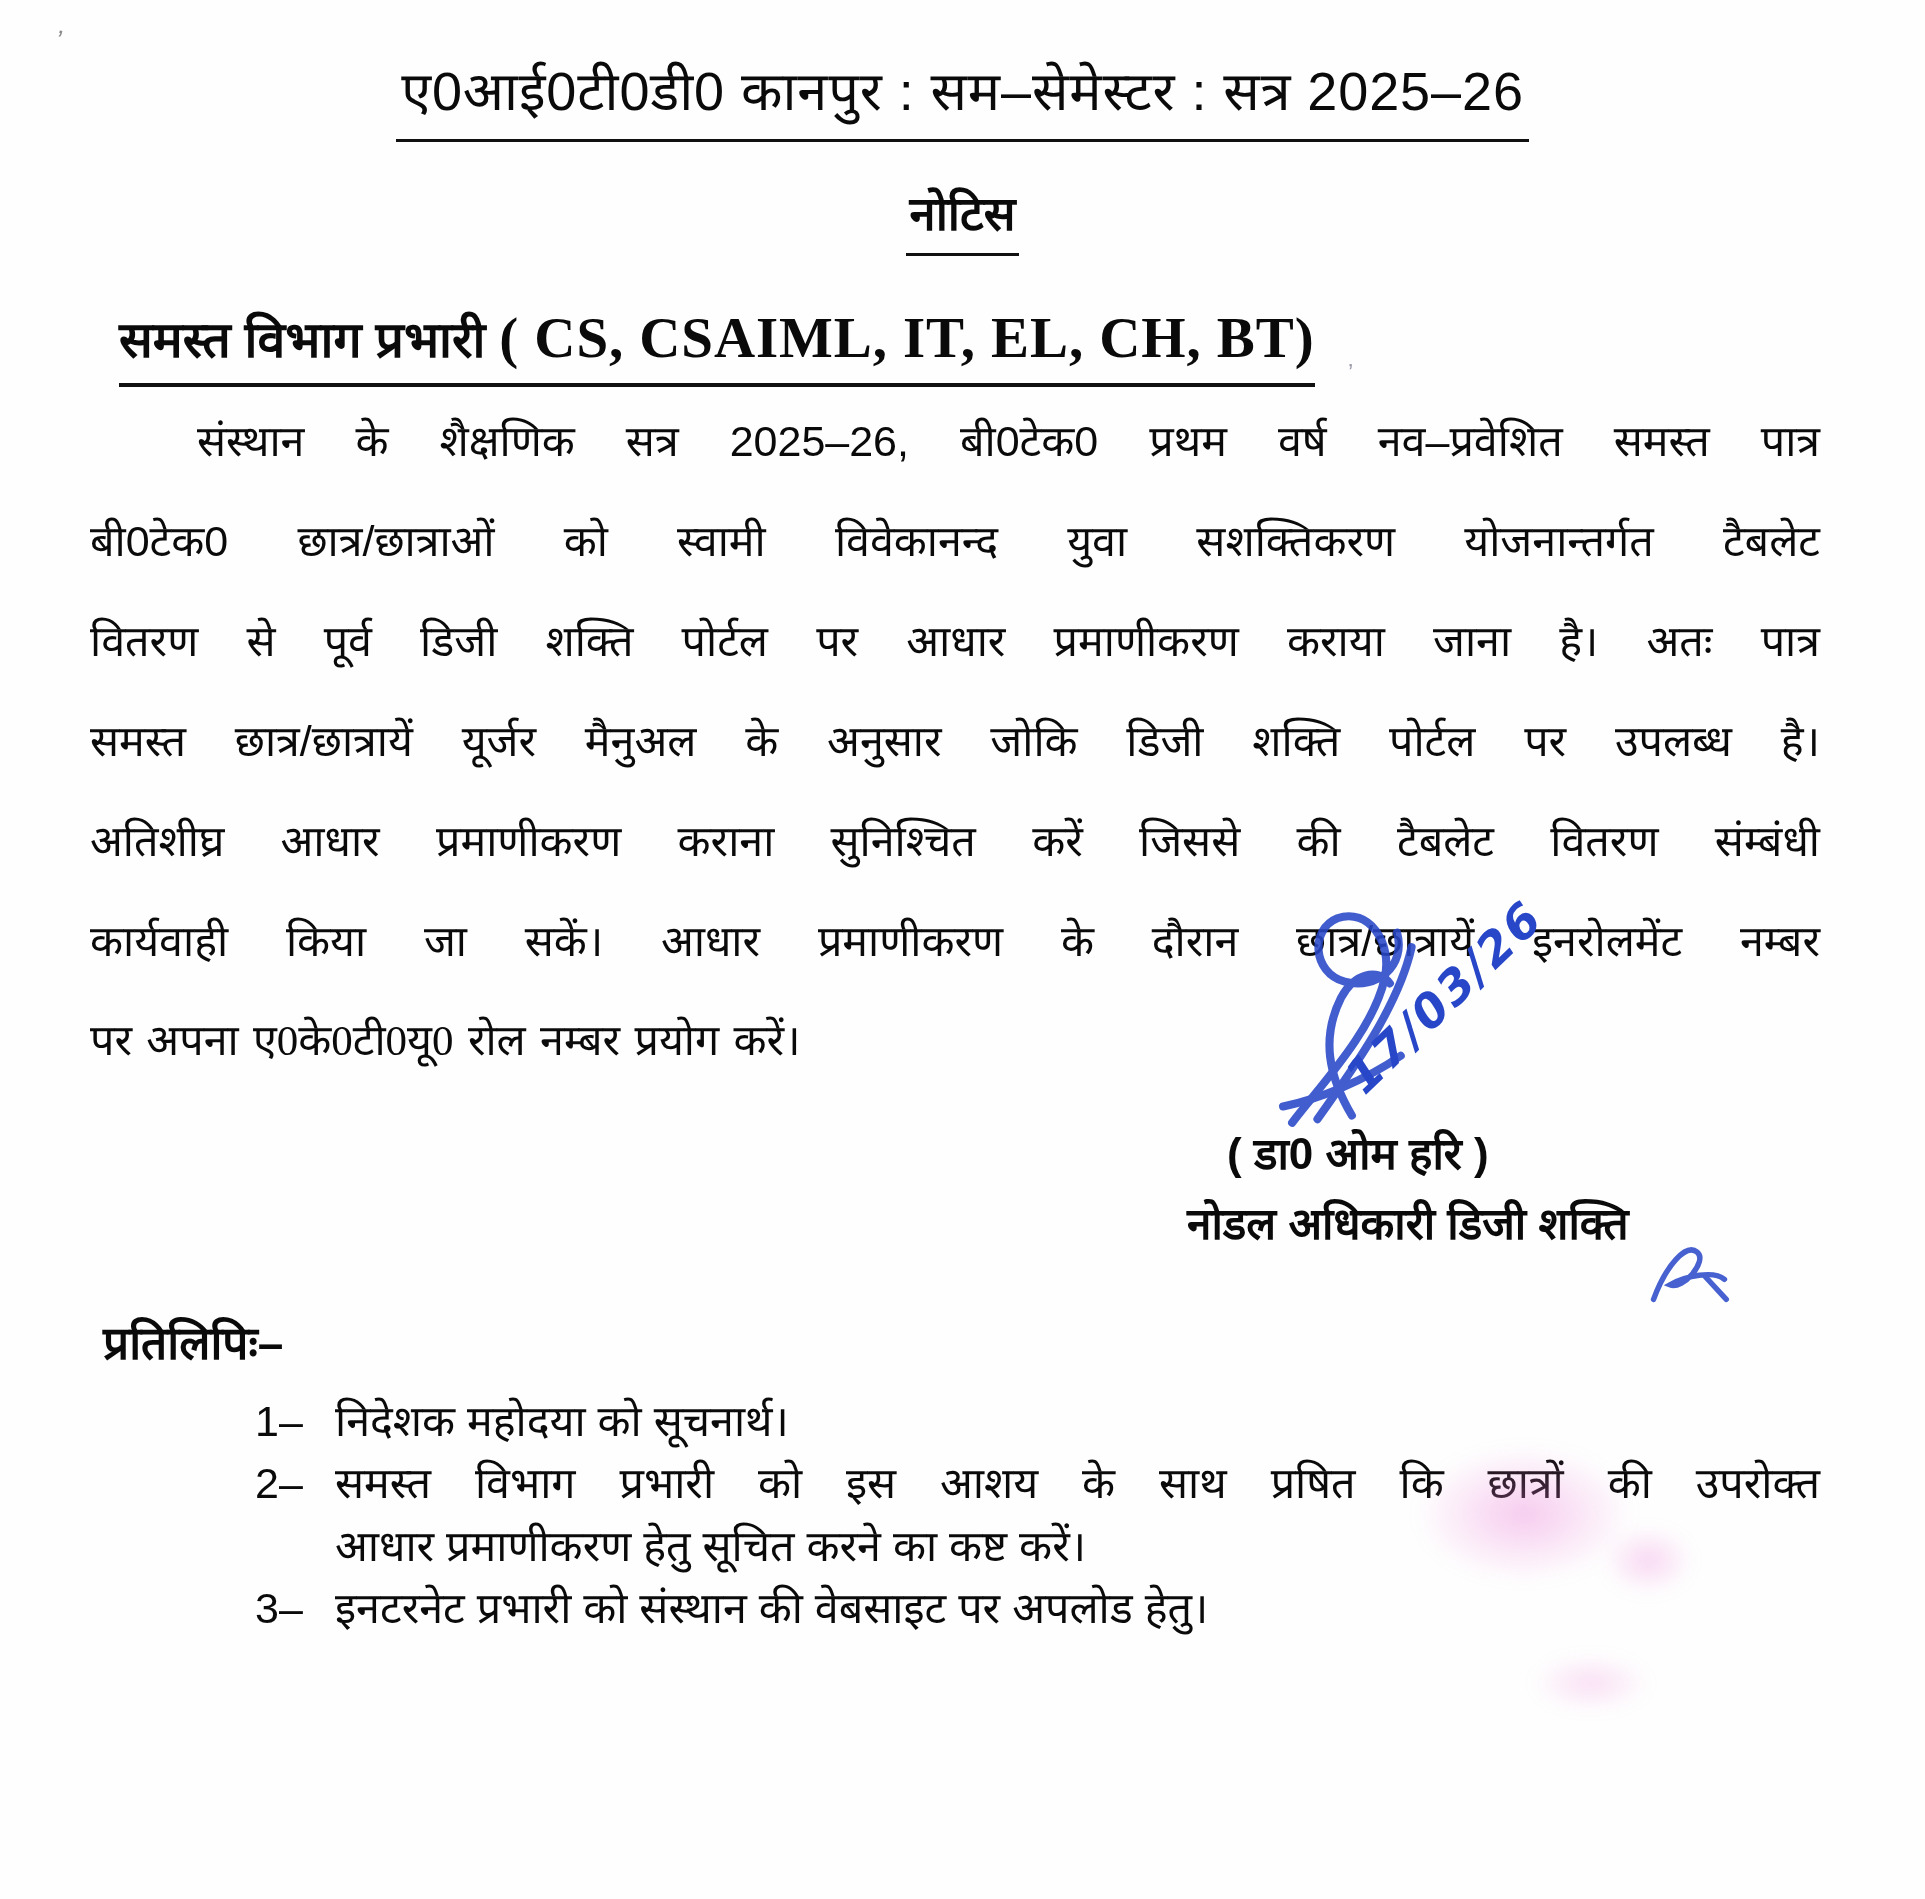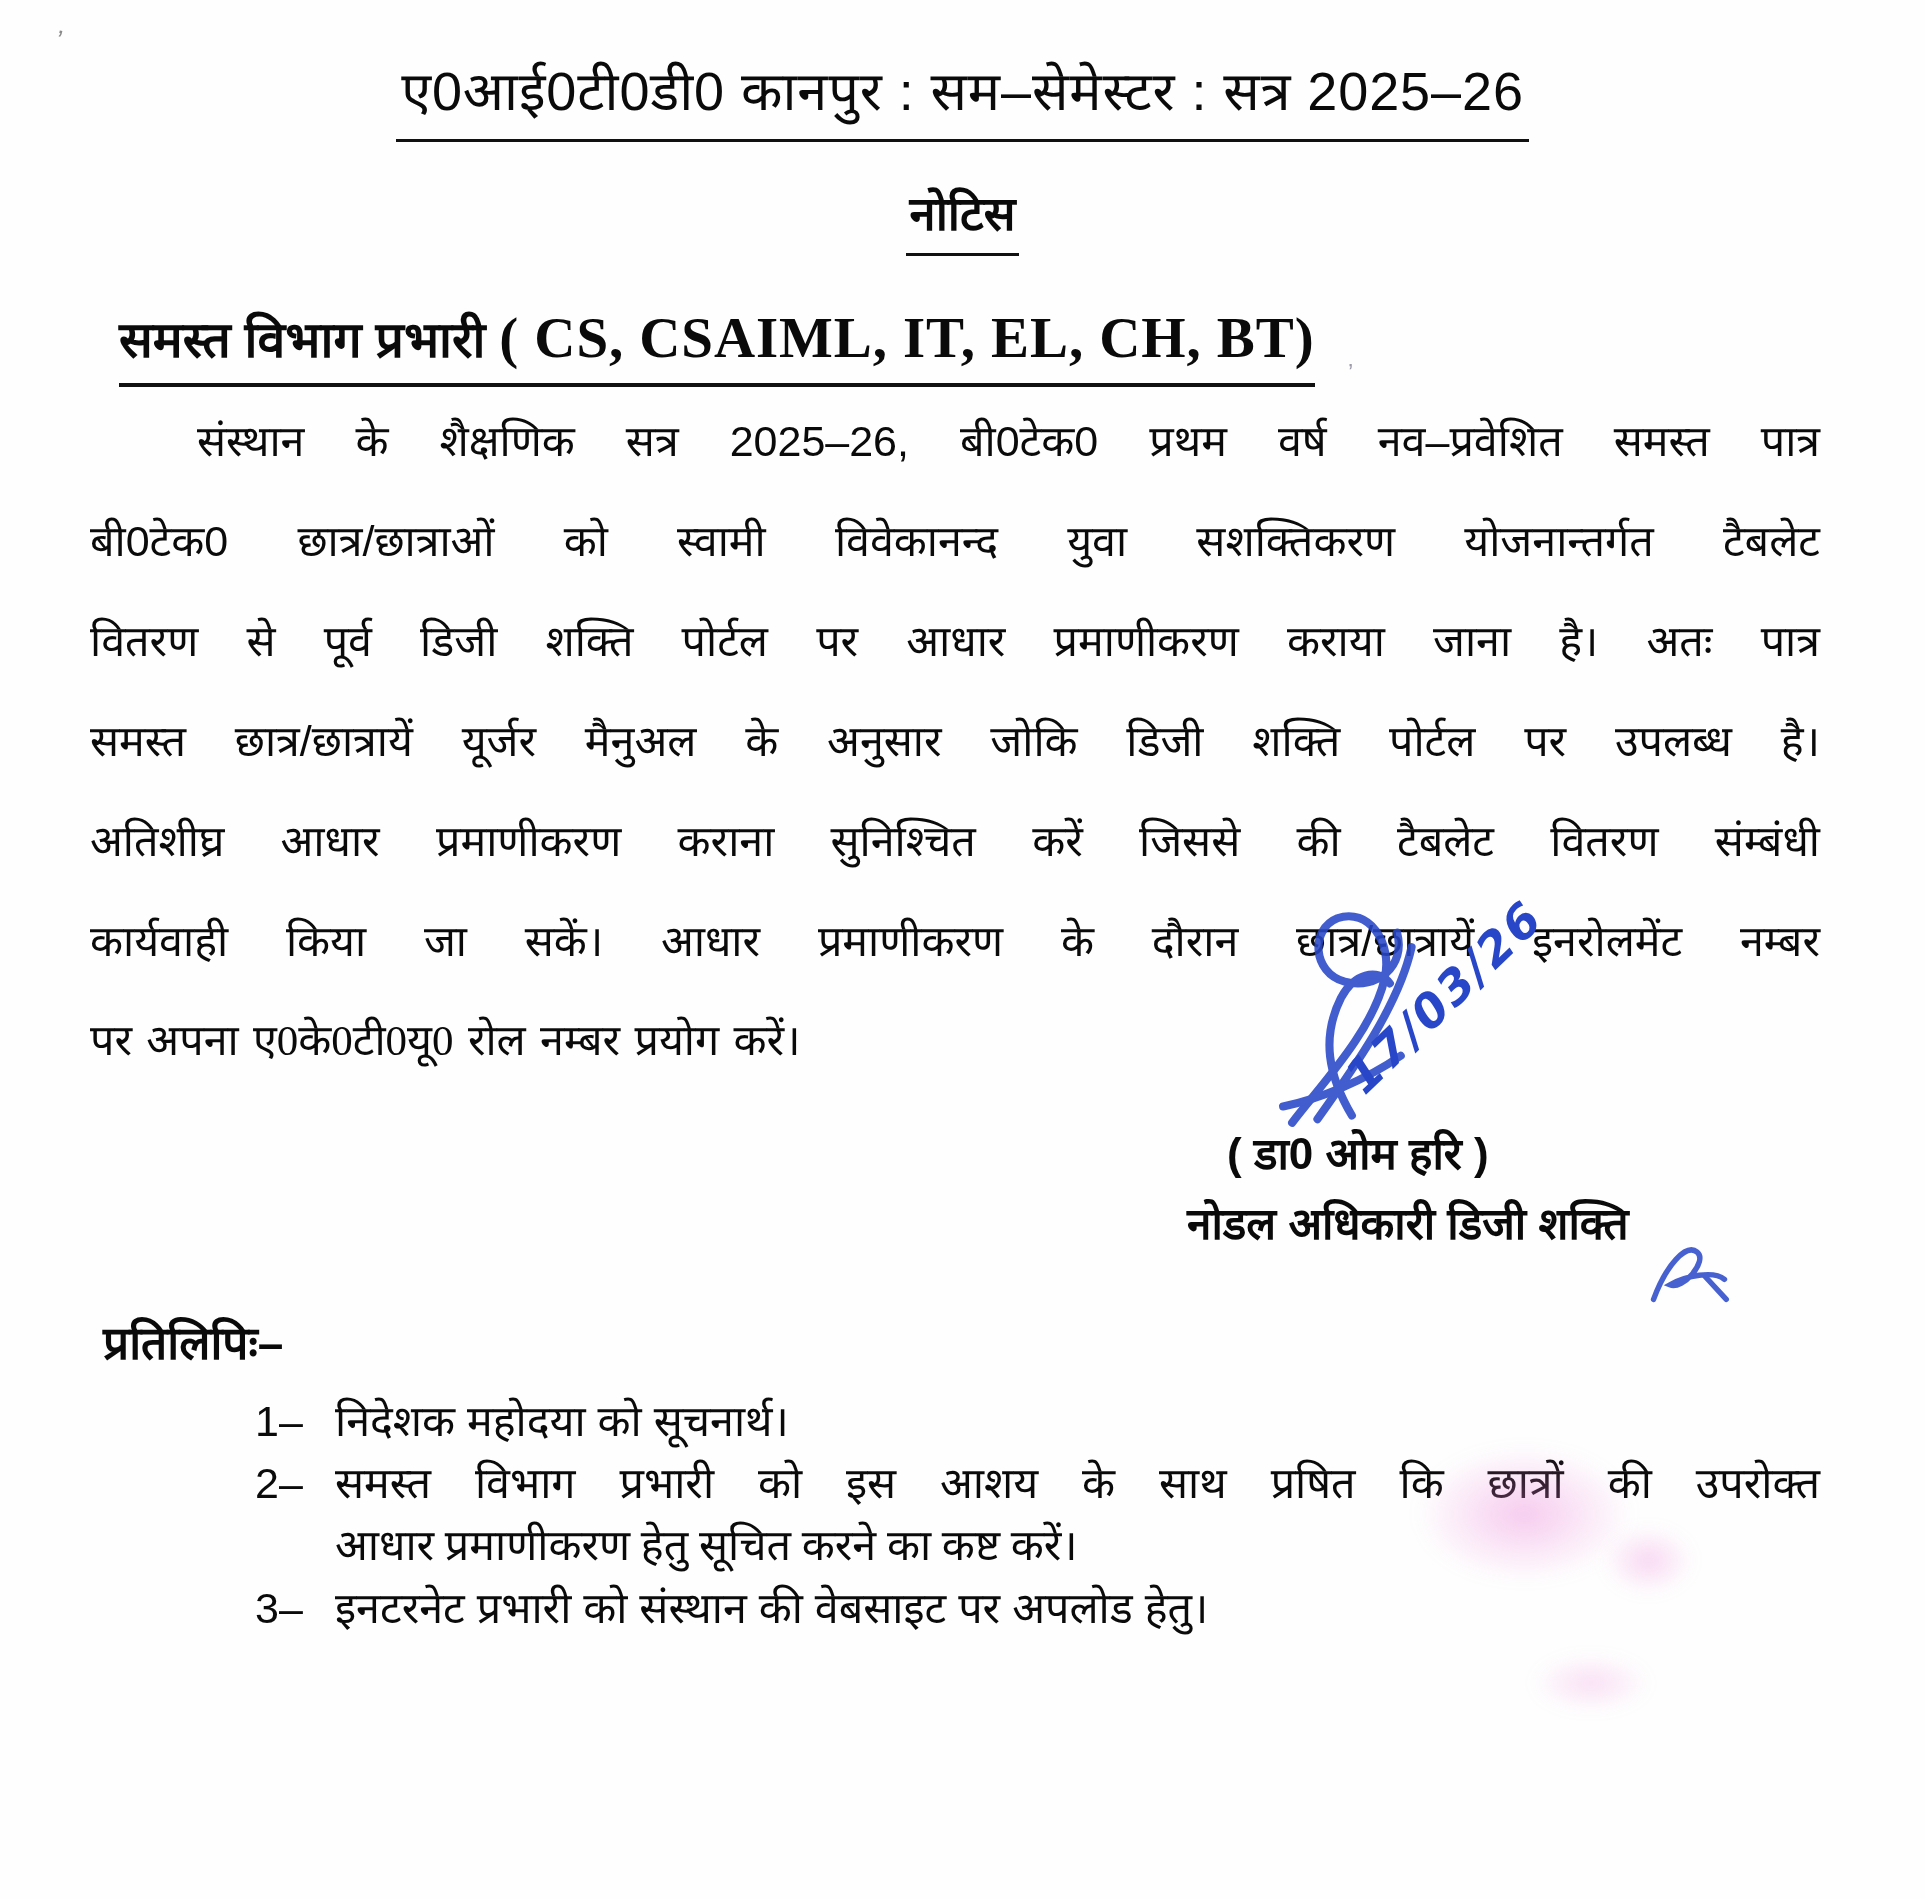--- a/index.html
+++ b/index.html
@@ -59,21 +59,21 @@
   .initials-scribble{position:absolute;left:1639px;top:1223px;width:100px;height:100px;}
   
   .copies-label{position:absolute;left:103px;top:1310px;font-size:46px;font-weight:600;}
   .copy-row{position:absolute;left:255px;height:62px;line-height:60px;font-size:43px;font-weight:500;display:flex;}
   .copy-num{width:80px;flex:0 0 80px;}
   .copy-text{white-space:nowrap;}
   .copy-text.just{white-space:normal;width:1485px;text-align:justify;text-align-last:justify;}
   .copy-cont{position:absolute;left:335px;height:62px;line-height:60px;font-size:43px;font-weight:500;white-space:nowrap;}
   .row-1{top:1391px;}
   .row-2{top:1453px;}
-  .row-2b{top:1516px;font-family:Liberation Serif, serif;}
+  .row-2b{top:1516px;}
   .row-3{top:1578px;}
   
   .smudge{position:absolute;border-radius:50%;filter:blur(8.1px);pointer-events:none;}
   .smudge.s1{left:1416px;top:1446px;width:217px;height:136px;background:radial-gradient(ellipse at center, rgba(236,128,216,0.40), rgba(236,128,216,0) 70%);}
   .smudge.s2{left:1603px;top:1527px;width:90px;height:67px;background:radial-gradient(ellipse at center, rgba(236,128,216,0.32), rgba(236,128,216,0) 70%);}
   .smudge.s3{left:1532px;top:1655px;width:118px;height:56px;background:radial-gradient(ellipse at center, rgba(236,128,216,0.26), rgba(236,128,216,0) 70%);}
   .speck{position:absolute;color:#8a8a8a;font-size:27px;}
   .speck.a{left:56px;top:25px;transform:rotate(12deg);}
   .speck.b{left:1348px;top:360px;color:#9a9aa8;font-size:23.5px;}
 </style>

